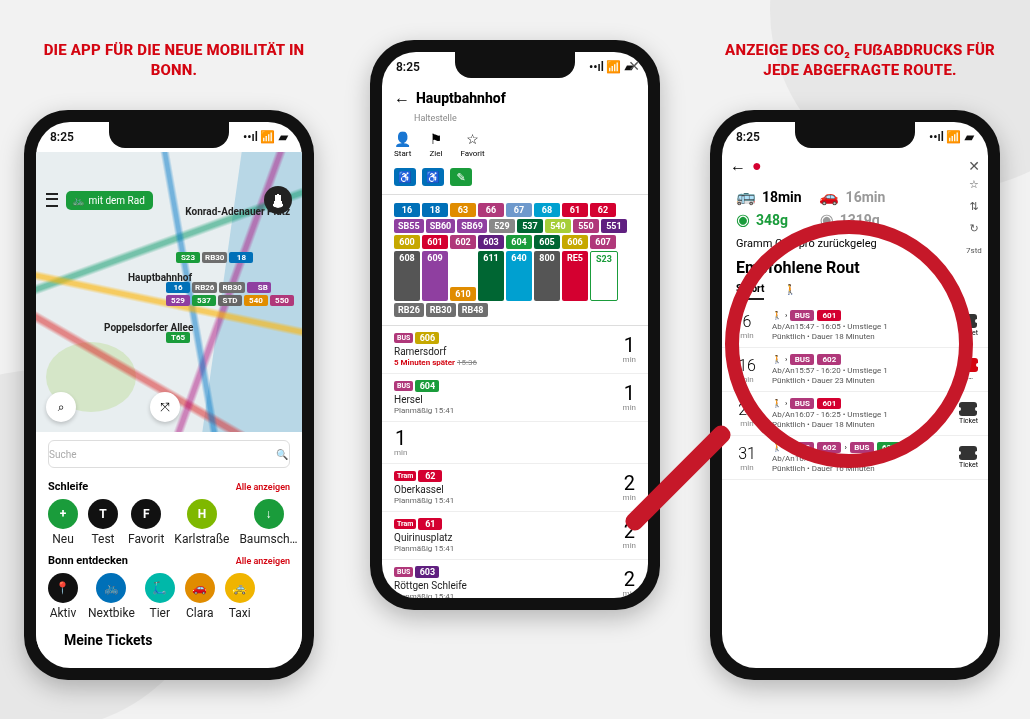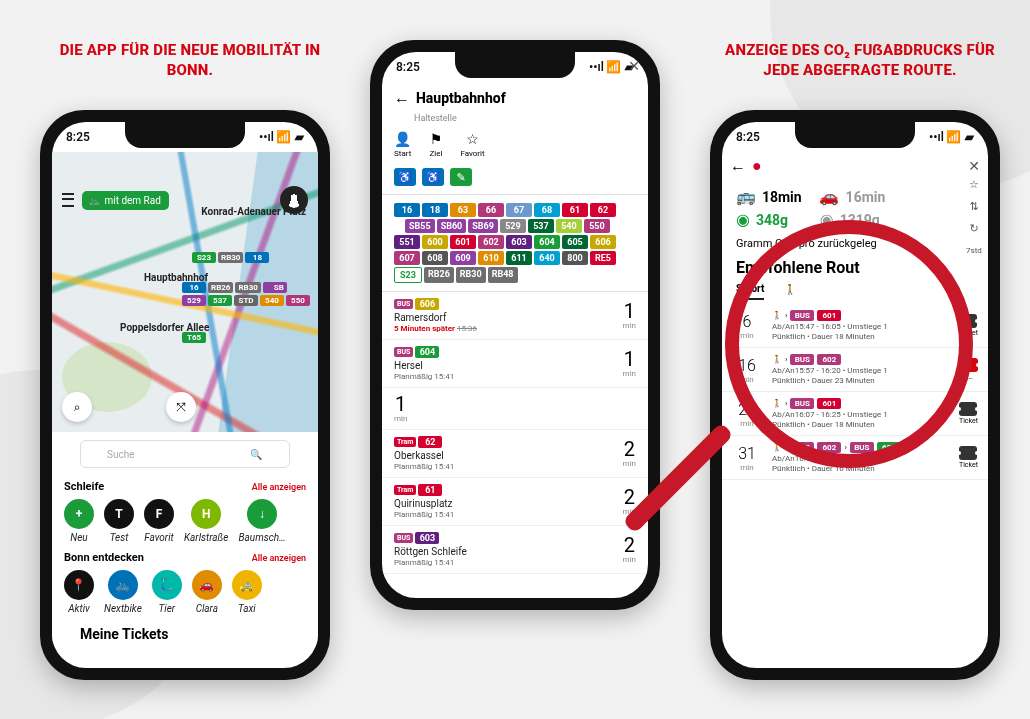--- a/index.html
+++ b/index.html
@@ -1,20 +1,20 @@
 <!DOCTYPE html>
 <html><head>
 <meta charset="utf-8">
 <style>
 html,body{margin:0;padding:0;background:#f2f2f2;font-family:-apple-system,BlinkMacSystemFont,"Segoe UI",Roboto,Arial,sans-serif;}
 .canvas{width:1030px;height:719px;margin:0 auto;position:relative;overflow:hidden;background:#f2f2f2;}
 .circle-l{position:absolute;width:360px;height:360px;border-radius:50%;background:#e7e7e7;left:-140px;top:370px;}
 .circle-r{position:absolute;width:360px;height:360px;border-radius:50%;background:#e7e7e7;right:-100px;top:-170px;}
 .col{position:absolute;top:40px;width:300px;}
-.col1{left:40px;}
+.col1{left:24px;}
 .col2{left:370px;}
 .col3{left:710px;}
 .headline{color:#d40511;font-weight:800;font-size:15px;text-align:center;line-height:1.35;letter-spacing:0.2px;margin-bottom:20px;height:50px;}
 .phone{width:290px;height:570px;border-radius:44px;background:#111;padding:12px;box-sizing:border-box;position:relative;box-shadow:0 8px 24px rgba(0,0,0,.25);}
 .notch{position:absolute;top:12px;left:50%;transform:translateX(-50%);width:120px;height:26px;background:#111;border-radius:0 0 16px 16px;z-index:5;}
 .screen{width:100%;height:100%;border-radius:34px;background:#fff;overflow:hidden;position:relative;}
 .statusbar{display:flex;justify-content:space-between;align-items:center;height:30px;padding:0 14px;font-size:12px;font-weight:600;color:#111;}
 .statusbar .r{display:flex;gap:4px;align-items:center;}
 .map{height:280px;background:#e8eef0;position:relative;overflow:hidden;}
 .map .roads{position:absolute;inset:0;background:
@@ -37,29 +37,29 @@
 .l3{top:170px;left:68px;}
 .badgerow{position:absolute;display:flex;gap:2px;flex-wrap:wrap;}
 .br1{top:100px;left:140px;width:120px;}
 .br2{top:130px;left:130px;width:130px;}
 .br3{top:180px;left:130px;width:50px;}
 .lb{font-size:8px;color:#fff;font-weight:700;padding:1px 3px;border-radius:2px;display:inline-block;min-width:18px;text-align:center;}
 .fab{position:absolute;width:30px;height:30px;border-radius:15px;background:#fff;box-shadow:0 2px 4px rgba(0,0,0,.2);display:flex;align-items:center;justify-content:center;font-size:12px;}
 .fab1{bottom:10px;left:10px;}
 .fab2{bottom:10px;left:114px;}
 .bottom{background:#fff;}
-.searchbox{margin:8px 28px;border:1px solid #ddd;border-radius:6px;height:26px;display:flex;align-items:center;padding:0 26px;font-size:10px;color:#aaa;justify-content:space-between;}
+.searchbox{margin:8px 12px;border:1px solid #ddd;border-radius:6px;height:26px;display:flex;align-items:center;padding:0 0;font-size:10px;color:#aaa;justify-content:space-between;}
 .sec{padding:4px 12px;}
 .sechead{display:flex;justify-content:space-between;align-items:center;margin-bottom:6px;}
 .sechead h4{margin:0;font-size:11px;font-weight:700;}
 .sechead a{font-size:9px;color:#d40511;text-decoration:none;font-weight:600;}
 .favrow{display:flex;gap:10px;}
 .favitem{display:flex;flex-direction:column;align-items:center;gap:3px;}
 .favicon{width:30px;height:30px;border-radius:50%;display:flex;align-items:center;justify-content:center;color:#fff;font-size:12px;font-weight:700;}
-.favlab{font-size:10px;color:#222;font-style:italic;}
+.favlab{font-size:12px;color:#222;}
 .stationhead{padding:6px 12px;display:flex;align-items:center;gap:6px;}
 .stationhead .back{font-size:16px;}
 .stationhead h3{margin:0;font-size:14px;font-weight:800;}
 .sub{font-size:9px;color:#888;padding:0 12px 0 32px;}
 .actions{display:flex;gap:18px;padding:8px 12px 10px;}
 .act{display:flex;flex-direction:column;align-items:center;font-size:8px;gap:2px;}
 .act .ic{font-size:14px;}
 .accrow{display:flex;gap:6px;padding:0 12px 8px;}
 .accic{width:22px;height:18px;border-radius:3px;display:flex;align-items:center;justify-content:center;font-size:11px;color:#fff;}
 .lines{padding:0 12px 8px;border-top:1px solid #ddd;border-bottom:1px solid #ddd;padding-top:8px;display:flex;flex-wrap:wrap;gap:2px;}
@@ -259,39 +259,39 @@
           </div>
     <div class="lines">
             <span class="lb" style="background: rgb(0, 112, 184);">16</span>
             <span class="lb" style="background: rgb(0, 112, 184);">18</span>
             <span class="lb" style="background: rgb(224, 140, 0);">63</span>
             <span class="lb" style="background: rgb(176, 56, 122);">66</span>
             <span class="lb" style="background: rgb(110, 153, 204);">67</span>
             <span class="lb" style="background: rgb(0, 160, 208);">68</span>
             <span class="lb" style="background: rgb(212, 0, 48);">61</span>
             <span class="lb" style="background: rgb(212, 0, 48);">62</span>
-            <span class="lb" style="background: rgb(143, 63, 160); margin-left: 11px;">SB55</span>
+            <span class="lb" style="background: rgb(143, 63, 160);">SB55</span>
             <span class="lb" style="background: rgb(143, 63, 160);">SB60</span>
             <span class="lb" style="background: rgb(143, 63, 160);">SB69</span>
             <span class="lb" style="background: rgb(136, 136, 136);">529</span>
             <span class="lb" style="background: rgb(0, 102, 51);">537</span>
             <span class="lb" style="background: rgb(166, 206, 57);">540</span>
             <span class="lb" style="background: rgb(176, 56, 122);">550</span>
             <span class="lb" style="background: rgb(96, 32, 128);">551</span>
             <span class="lb" style="background: rgb(198, 168, 0);">600</span>
             <span class="lb" style="background: rgb(212, 0, 48);">601</span>
             <span class="lb" style="background: rgb(176, 56, 122);">602</span>
             <span class="lb" style="background: rgb(96, 32, 128);">603</span>
             <span class="lb" style="background: rgb(26, 156, 59);">604</span>
             <span class="lb" style="background: rgb(0, 102, 51);">605</span>
             <span class="lb" style="background: rgb(198, 168, 0);">606</span>
             <span class="lb" style="background: rgb(176, 56, 122);">607</span>
             <span class="lb" style="background: rgb(85, 85, 85);">608</span>
             <span class="lb" style="background: rgb(143, 63, 160);">609</span>
-            <span class="lb" style="background: rgb(224, 140, 0);">610</span>
+            <span class="lb" style="background: rgb(224, 140, 0); margin-top: 36px;">610</span>
             <span class="lb" style="background: rgb(0, 102, 51);">611</span>
             <span class="lb" style="background: rgb(0, 160, 208);">640</span>
             <span class="lb" style="background: rgb(85, 85, 85);">800</span>
             <span class="lb" style="background: rgb(212, 0, 48);">RE5</span>
             <span class="lb" style="background: rgb(255, 255, 255); color: rgb(26, 156, 59); border: 1px solid rgb(26, 156, 59);">S23</span>
             <span class="lb" style="background: rgb(110, 110, 110);">RB26</span>
             <span class="lb" style="background: rgb(110, 110, 110);">RB30</span>
             <span class="lb" style="background: rgb(110, 110, 110);">RB48</span>
           </div>
     <div>

